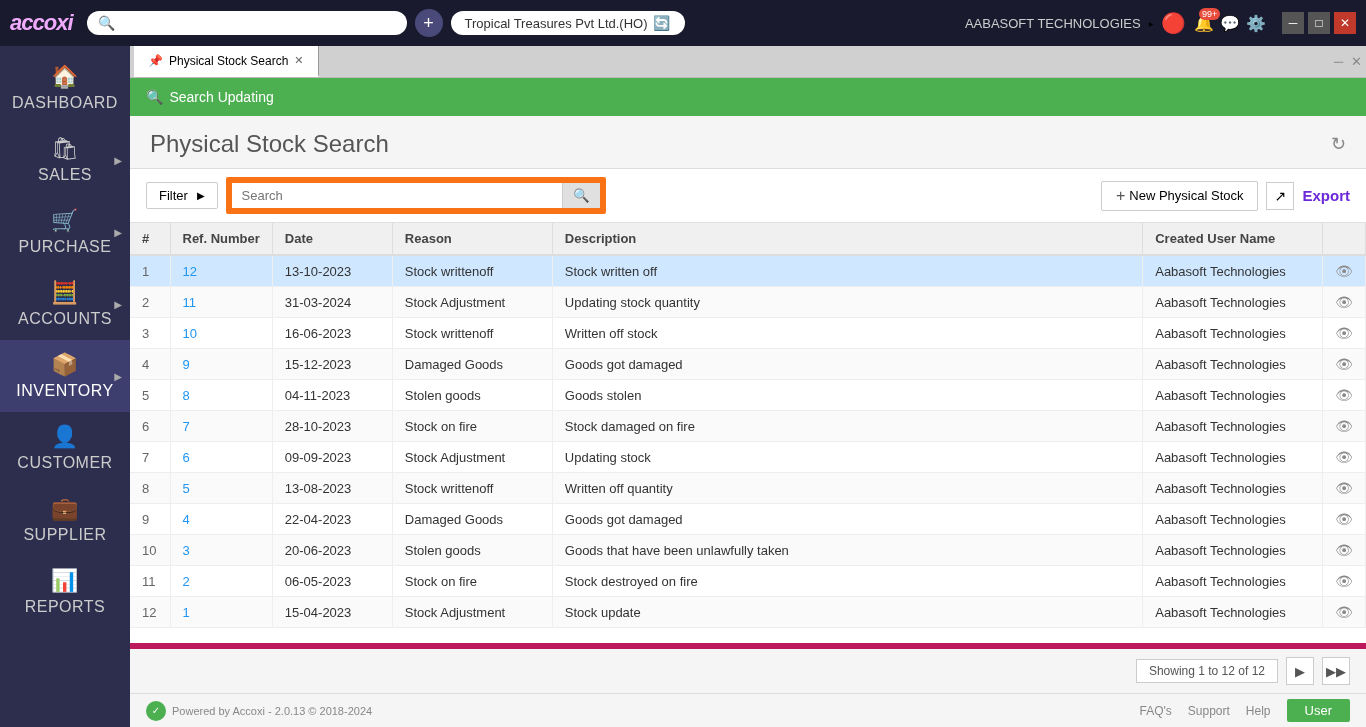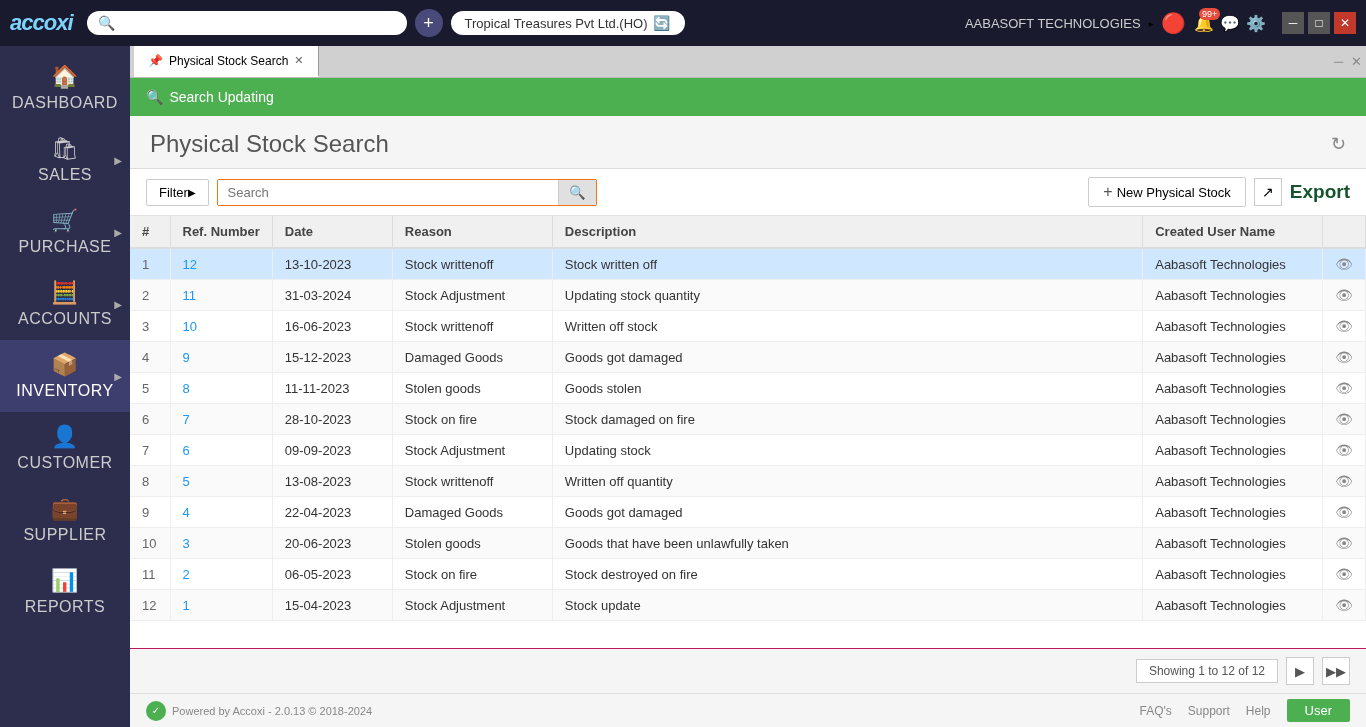--- a/index.html
+++ b/index.html
@@ -8,21 +8,21 @@
     
     .topbar {
       background: #1a1a2e;
       height: 46px;
       display: flex;
       align-items: center;
       padding: 0 10px;
       gap: 8px;
     }
     .logo {
-      color: #7dd3fc;
+      color: #f0abfc;
       font-size: 22px;
       font-weight: bold;
       font-style: italic;
       margin-right: 6px;
       letter-spacing: -1px;
     }
     .search-bar {
       background: white;
       border-radius: 20px;
       display: flex;
@@ -216,27 +216,27 @@
       gap: 8px;
       background: white;
       border-bottom: 1px solid #e0e0e0;
     }
     .filter-btn {
       border: 1px solid #ccc;
       background: white;
       padding: 5px 12px;
       font-size: 13px;
       cursor: pointer;
-      display: flex; align-items: center; gap: 0;
+      display: flex; align-items: center; gap: 9px;
       border-radius: 2px;
     }
     .search-input-bar {
       display: flex;
       align-items: center;
-      border: 1px solid #f97316;
+      border: 6px solid #f97316;
       border-radius: 2px;
       flex: 1;
       max-width: 380px;
       background: #8b5cf6;
     }
     .search-input-bar input {
       border: none;
       outline: none;
       padding: 5px 10px;
       font-size: 13px;
@@ -260,22 +260,22 @@
       padding: 5px 14px;
       font-size: 13px;
       cursor: pointer;
       display: flex; align-items: center; gap: 4px;
       border-radius: 2px;
     }
     .new-btn .plus { font-size: 16px; color: #555; }
     .export-btn {
       background: white;
       border: none;
-      color: #14532d;
-      font-size: 19px;
+      color: #6d28d9;
+      font-size: 15px;
       cursor: pointer;
       font-weight: 600;
     }
     .icon-btn {
       background: white;
       border: 1px solid #ccc;
       width: 28px; height: 28px;
       cursor: pointer;
       display: flex; align-items: center; justify-content: center;
       font-size: 14px;
@@ -323,21 +323,21 @@
     .col-user { width: 180px; }
     .col-action { width: 40px; }
 
     
     .page-footer {
       display: flex;
       align-items: center;
       justify-content: flex-end;
       padding: 8px 16px;
       background: #f5f5f5;
-      border-top: 1px solid #be185d;
+      border-top: 6px solid #be185d;
       gap: 8px;
     }
     .showing-text {
       border: 1px solid #ccc;
       background: white;
       padding: 4px 12px;
       font-size: 12px;
       color: #555;
     }
     .pagination-btn {
@@ -552,21 +552,21 @@
       <td><a class="ref-link" href="#">9</a></td>
       <td>15-12-2023</td>
       <td>Damaged Goods</td>
       <td>Goods got damaged</td>
       <td>Aabasoft Technologies</td>
       <td><span class="eye-icon">👁</span></td>
     </tr>
               <tr>
       <td><span class="row-num">5</span></td>
       <td><a class="ref-link" href="#">8</a></td>
-      <td>11-11-2023</td>
+      <td>04-11-2023</td>
       <td>Stolen goods</td>
       <td>Goods stolen</td>
       <td>Aabasoft Technologies</td>
       <td><span class="eye-icon">👁</span></td>
     </tr>
               <tr>
       <td><span class="row-num">6</span></td>
       <td><a class="ref-link" href="#">7</a></td>
       <td>28-10-2023</td>
       <td>Stock on fire</td>

